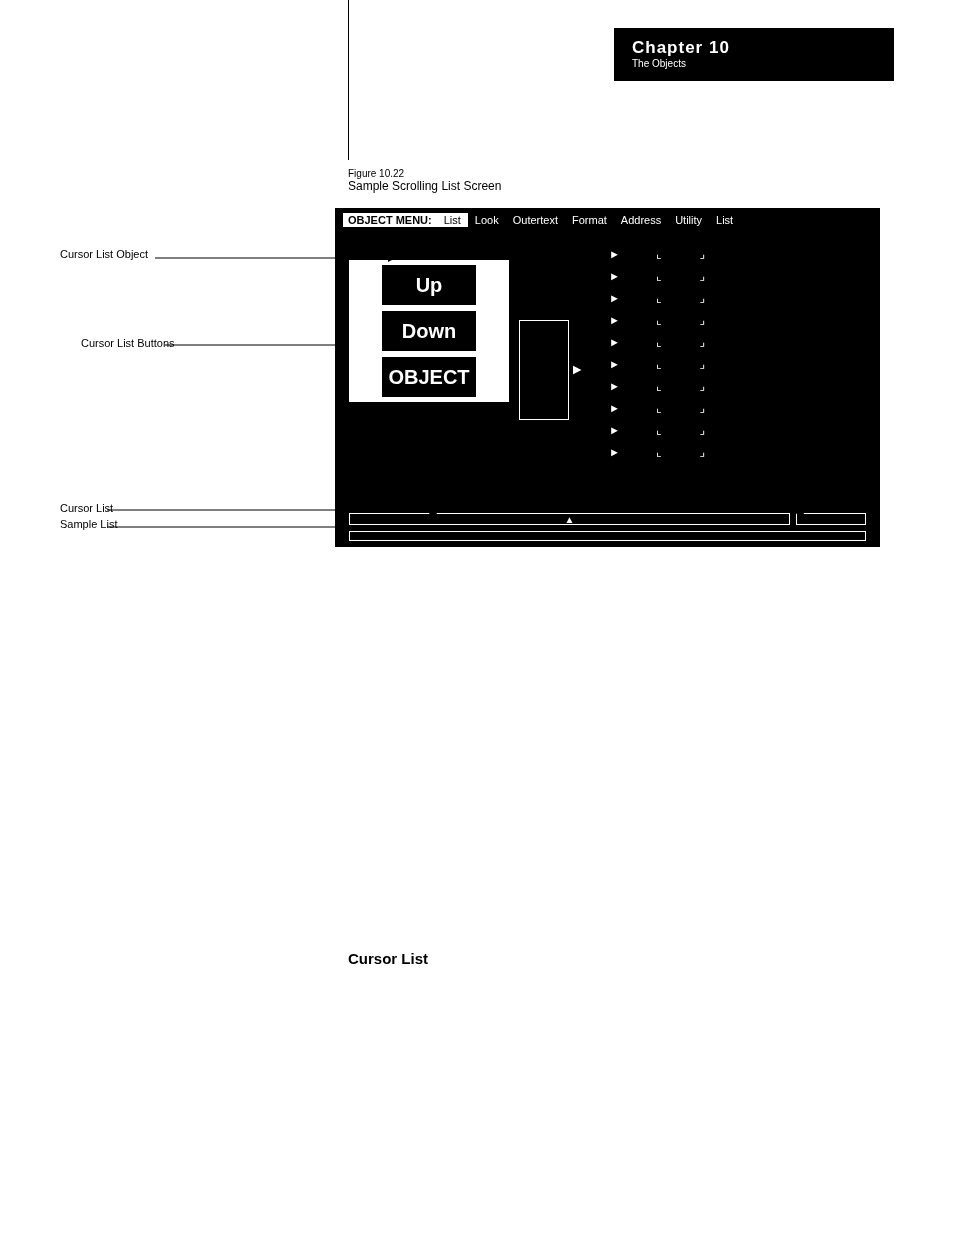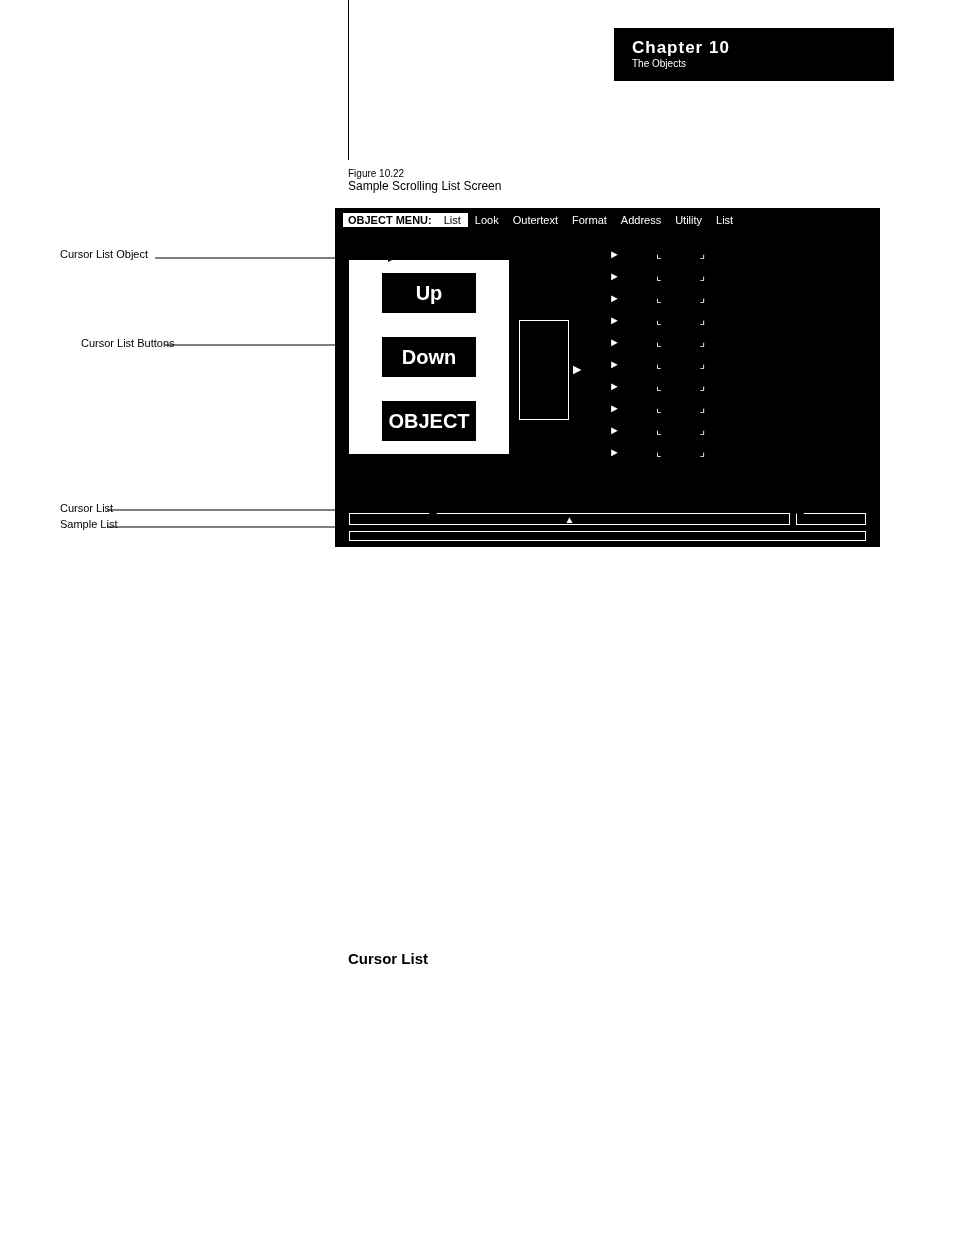--- a/index.html
+++ b/index.html
@@ -108,25 +108,25 @@
       display: flex;
       flex-direction: column;
       gap: 0;
       width: 160px;
       flex-shrink: 0;
     }
 
     .white-outer-box {
       background: #fff;
       border: 2px solid #fff;
-      padding: 8px 8px;
-      display: flex;
-      flex-direction: column;
-      align-items: center;
-      gap: 18px;
+      padding: 0 8px;
+      display: flex;
+      flex-direction: column;
+      align-items: center;
+      gap: 0;
     }
 
     .btn-up, .btn-down, .btn-enter {
       background: #000;
       color: #fff;
       border: 3px solid #fff;
       font-size: 20px;
       font-weight: bold;
       width: 100px;
       height: 46px;

